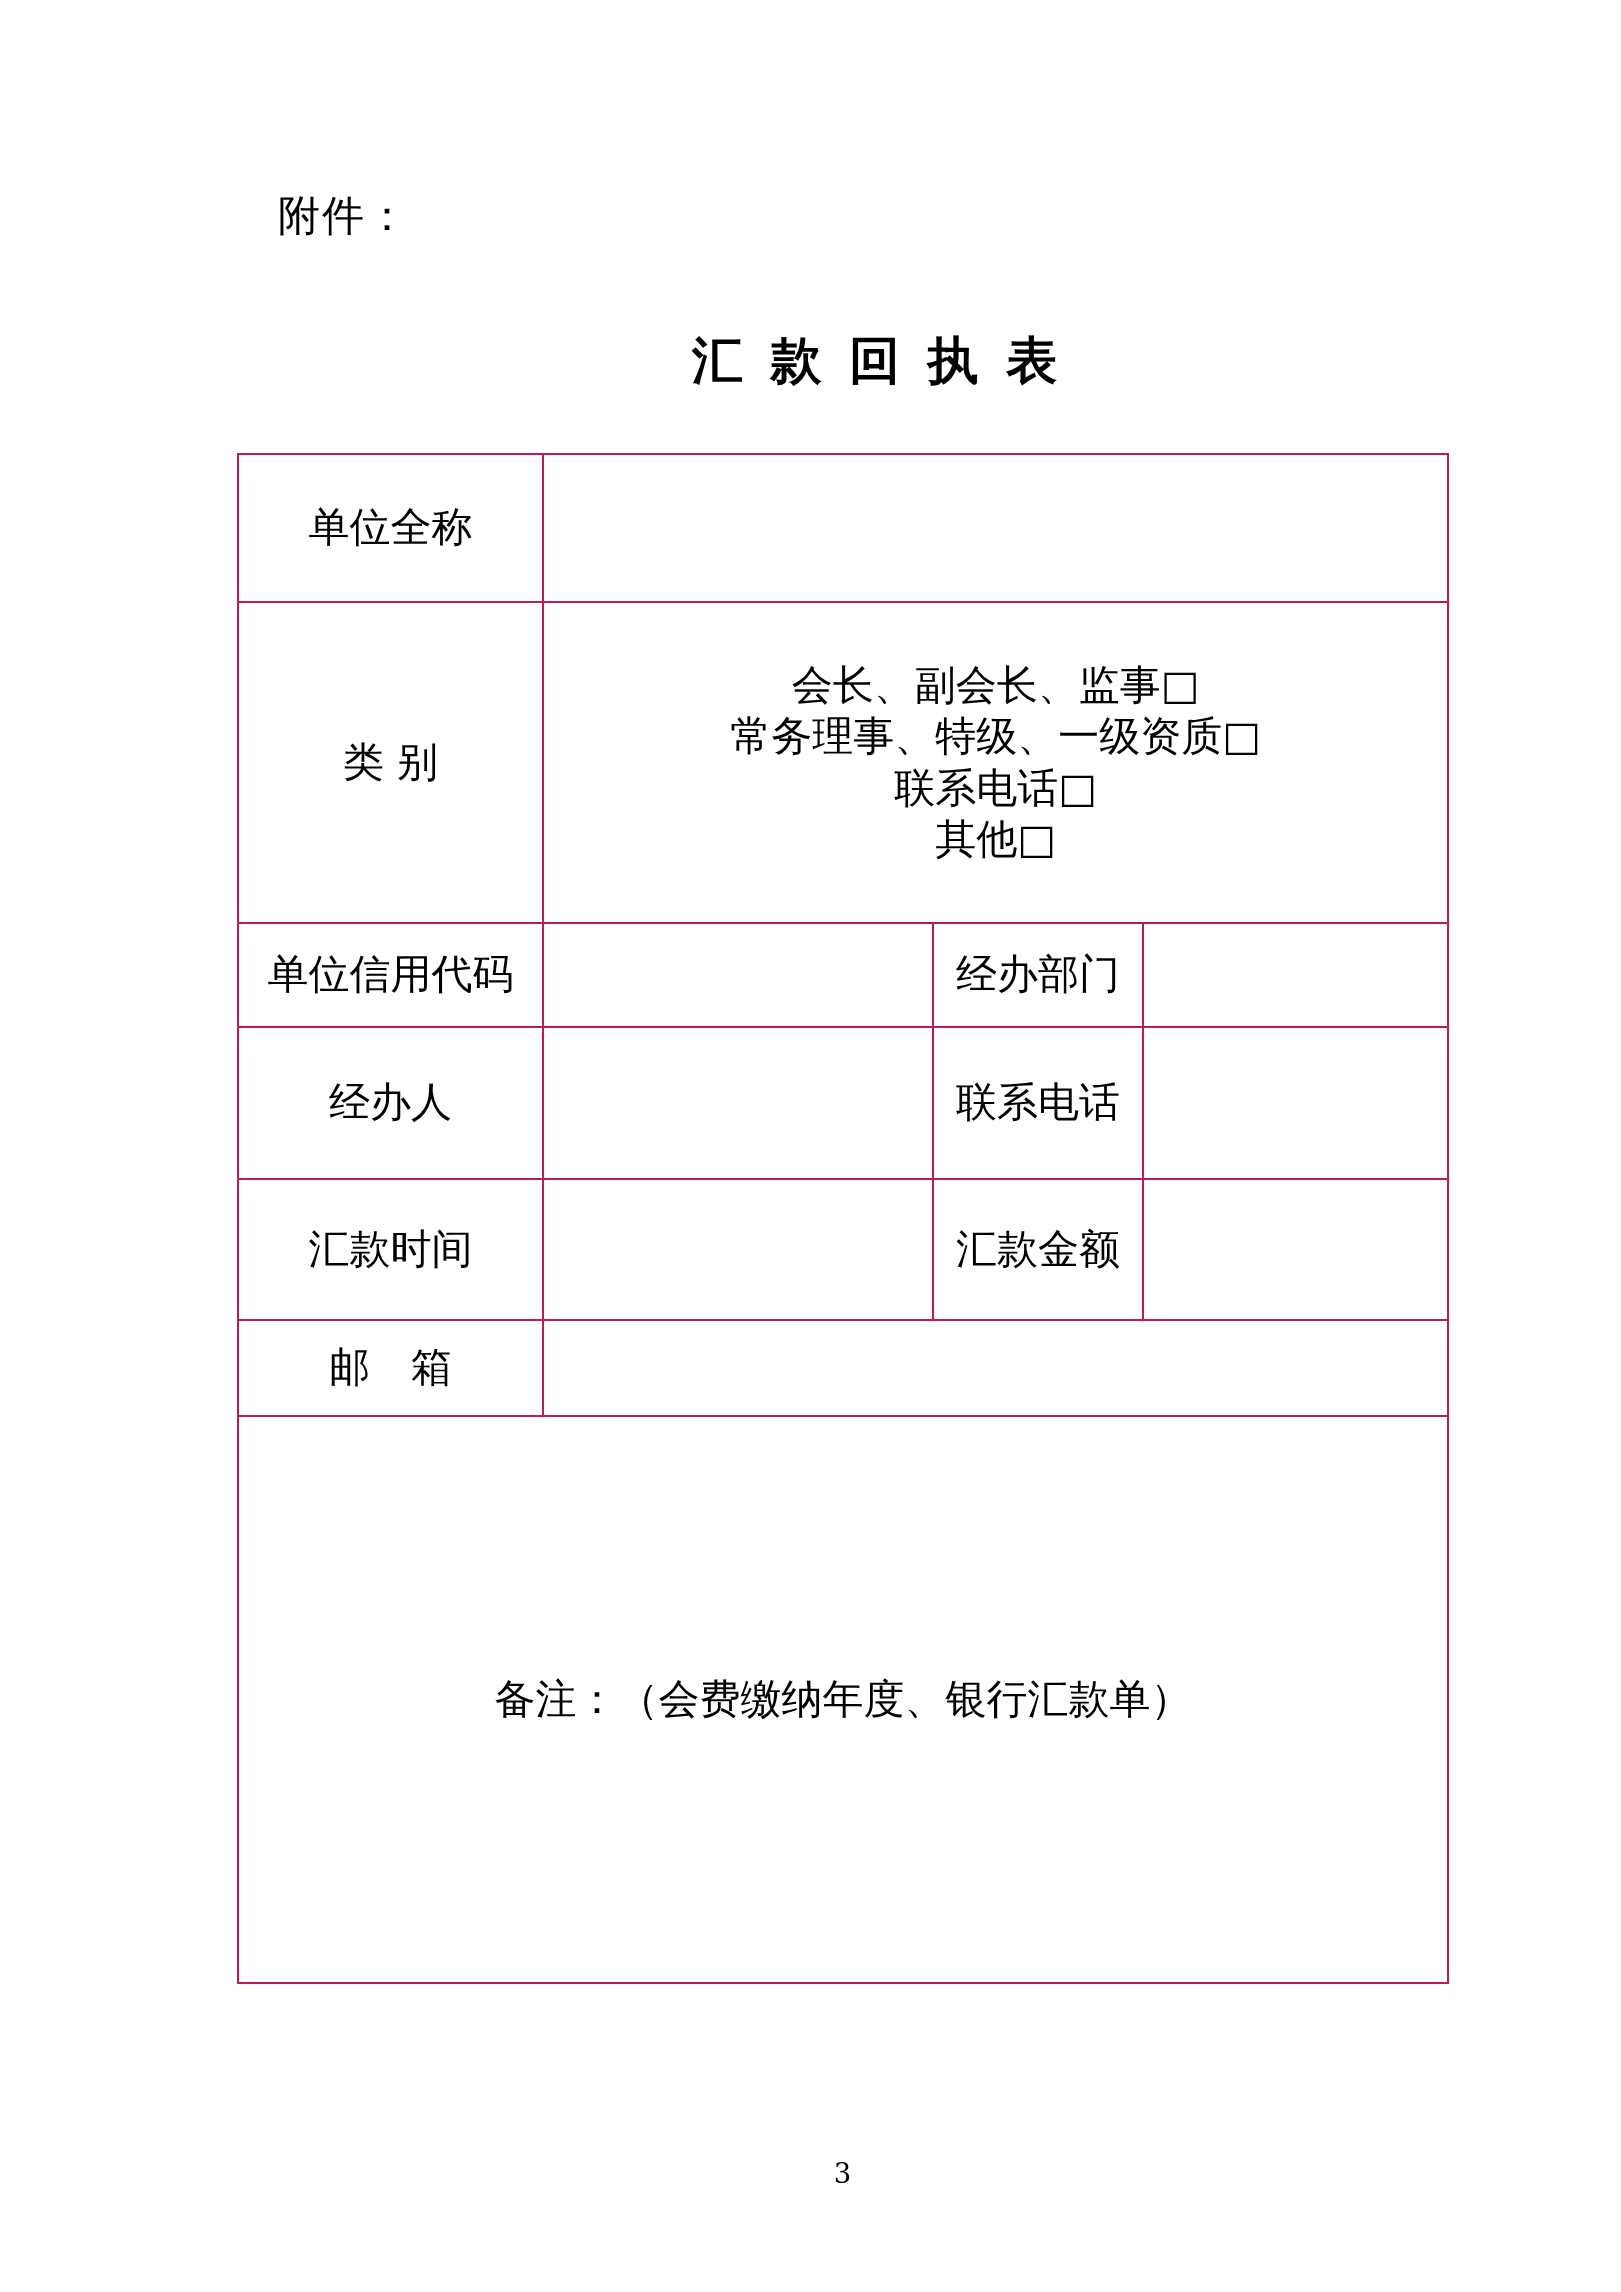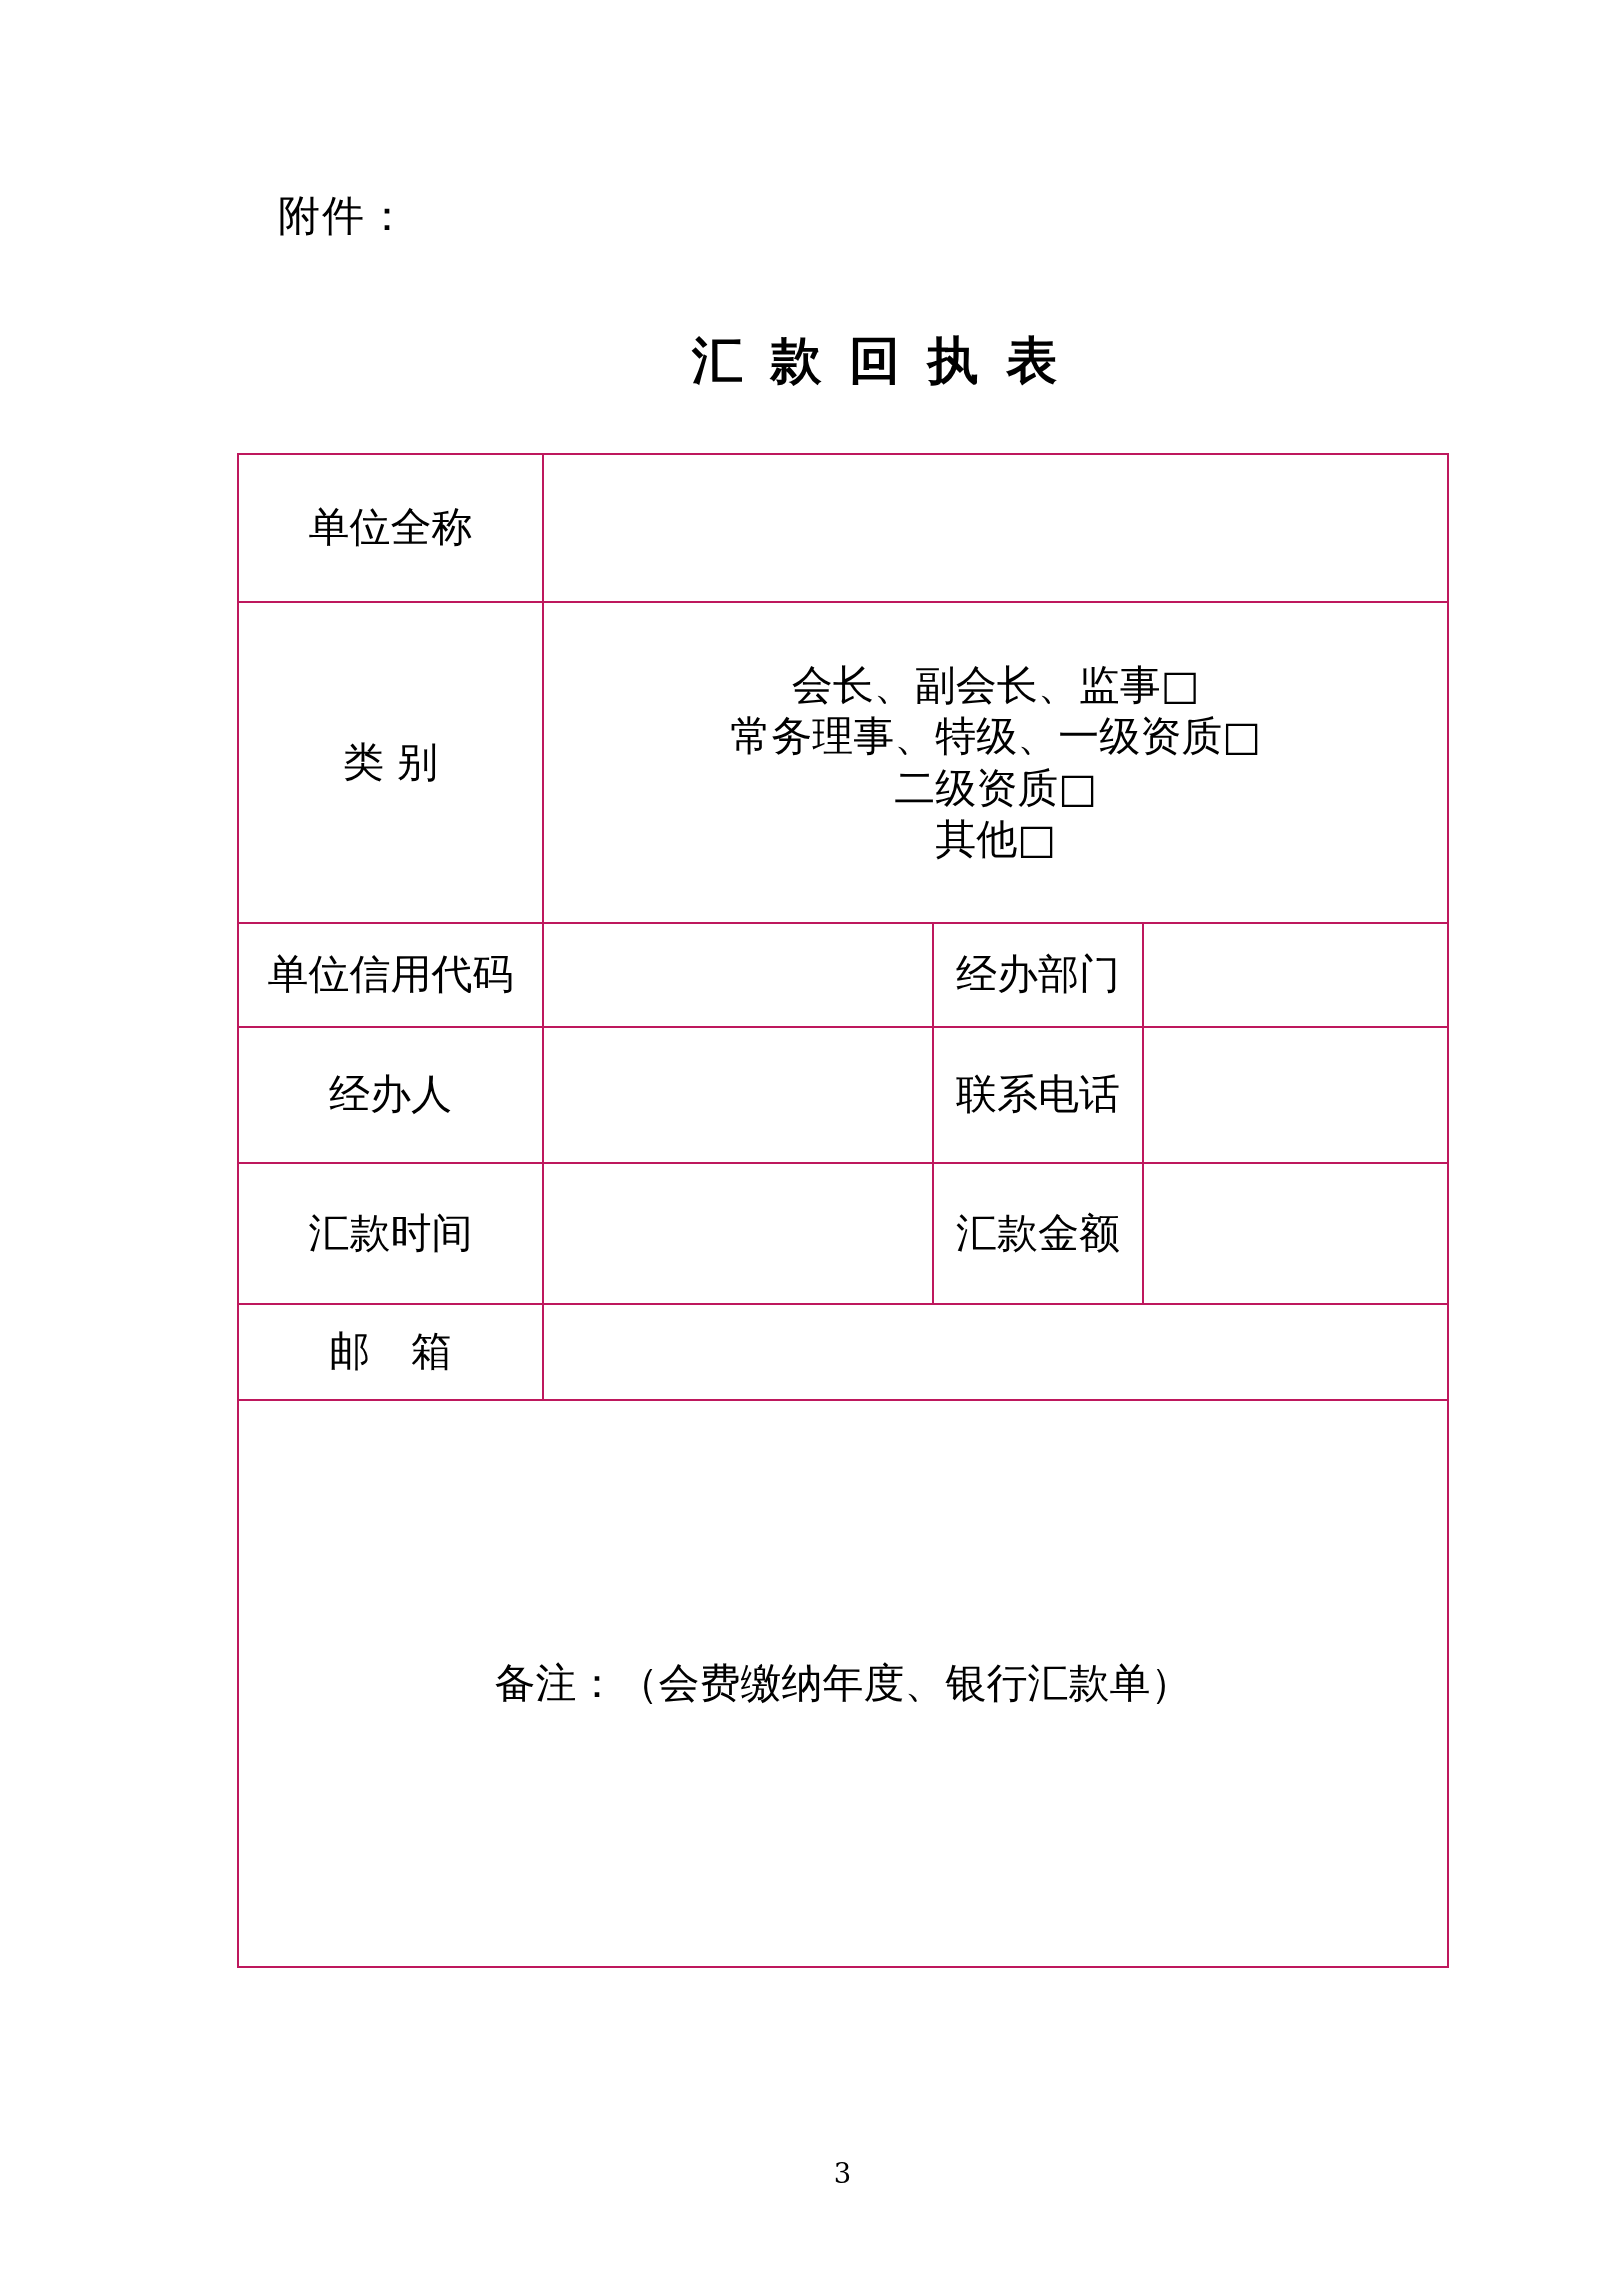--- a/index.html
+++ b/index.html
@@ -46,21 +46,21 @@
     font-size: 41px;
     line-height: 1.25;
     text-align: center;
     vertical-align: middle;
     padding: 0;
     overflow: hidden;
   }
   tr.r1 { height: 148px; }
   tr.r2 { height: 321px; }
   tr.r3 { height: 104px; }
-  tr.r4 { height: 136px; }
+  tr.r4 { height: 152px; }
   tr.r5 { height: 141px; }
   tr.r6 { height: 96px;  }
   tr.r7 { height: 567px; }
   td.options {
     text-align: left;
     vertical-align: top;
     padding: 25.5px 7.8px 0 186px;
     line-height: 56px;
     white-space: nowrap;
   }
@@ -99,21 +99,21 @@
       <tr class="r1">
         <td>单位全称</td>
         <td colspan="3"></td>
       </tr>
 
       <tr class="r2">
         <td>类 别</td>
         <td colspan="3" class="options">
           <div>会长、副会长、监事□</div>
           <div>常务理事、特级、一级资质□</div>
-          <div>二级资质□</div>
+          <div>联系电话□</div>
           <div>其他□</div>
         </td>
       </tr>
 
       <tr class="r3">
         <td>单位信用代码</td>
         <td></td>
         <td>经办部门</td>
         <td></td>
       </tr>

